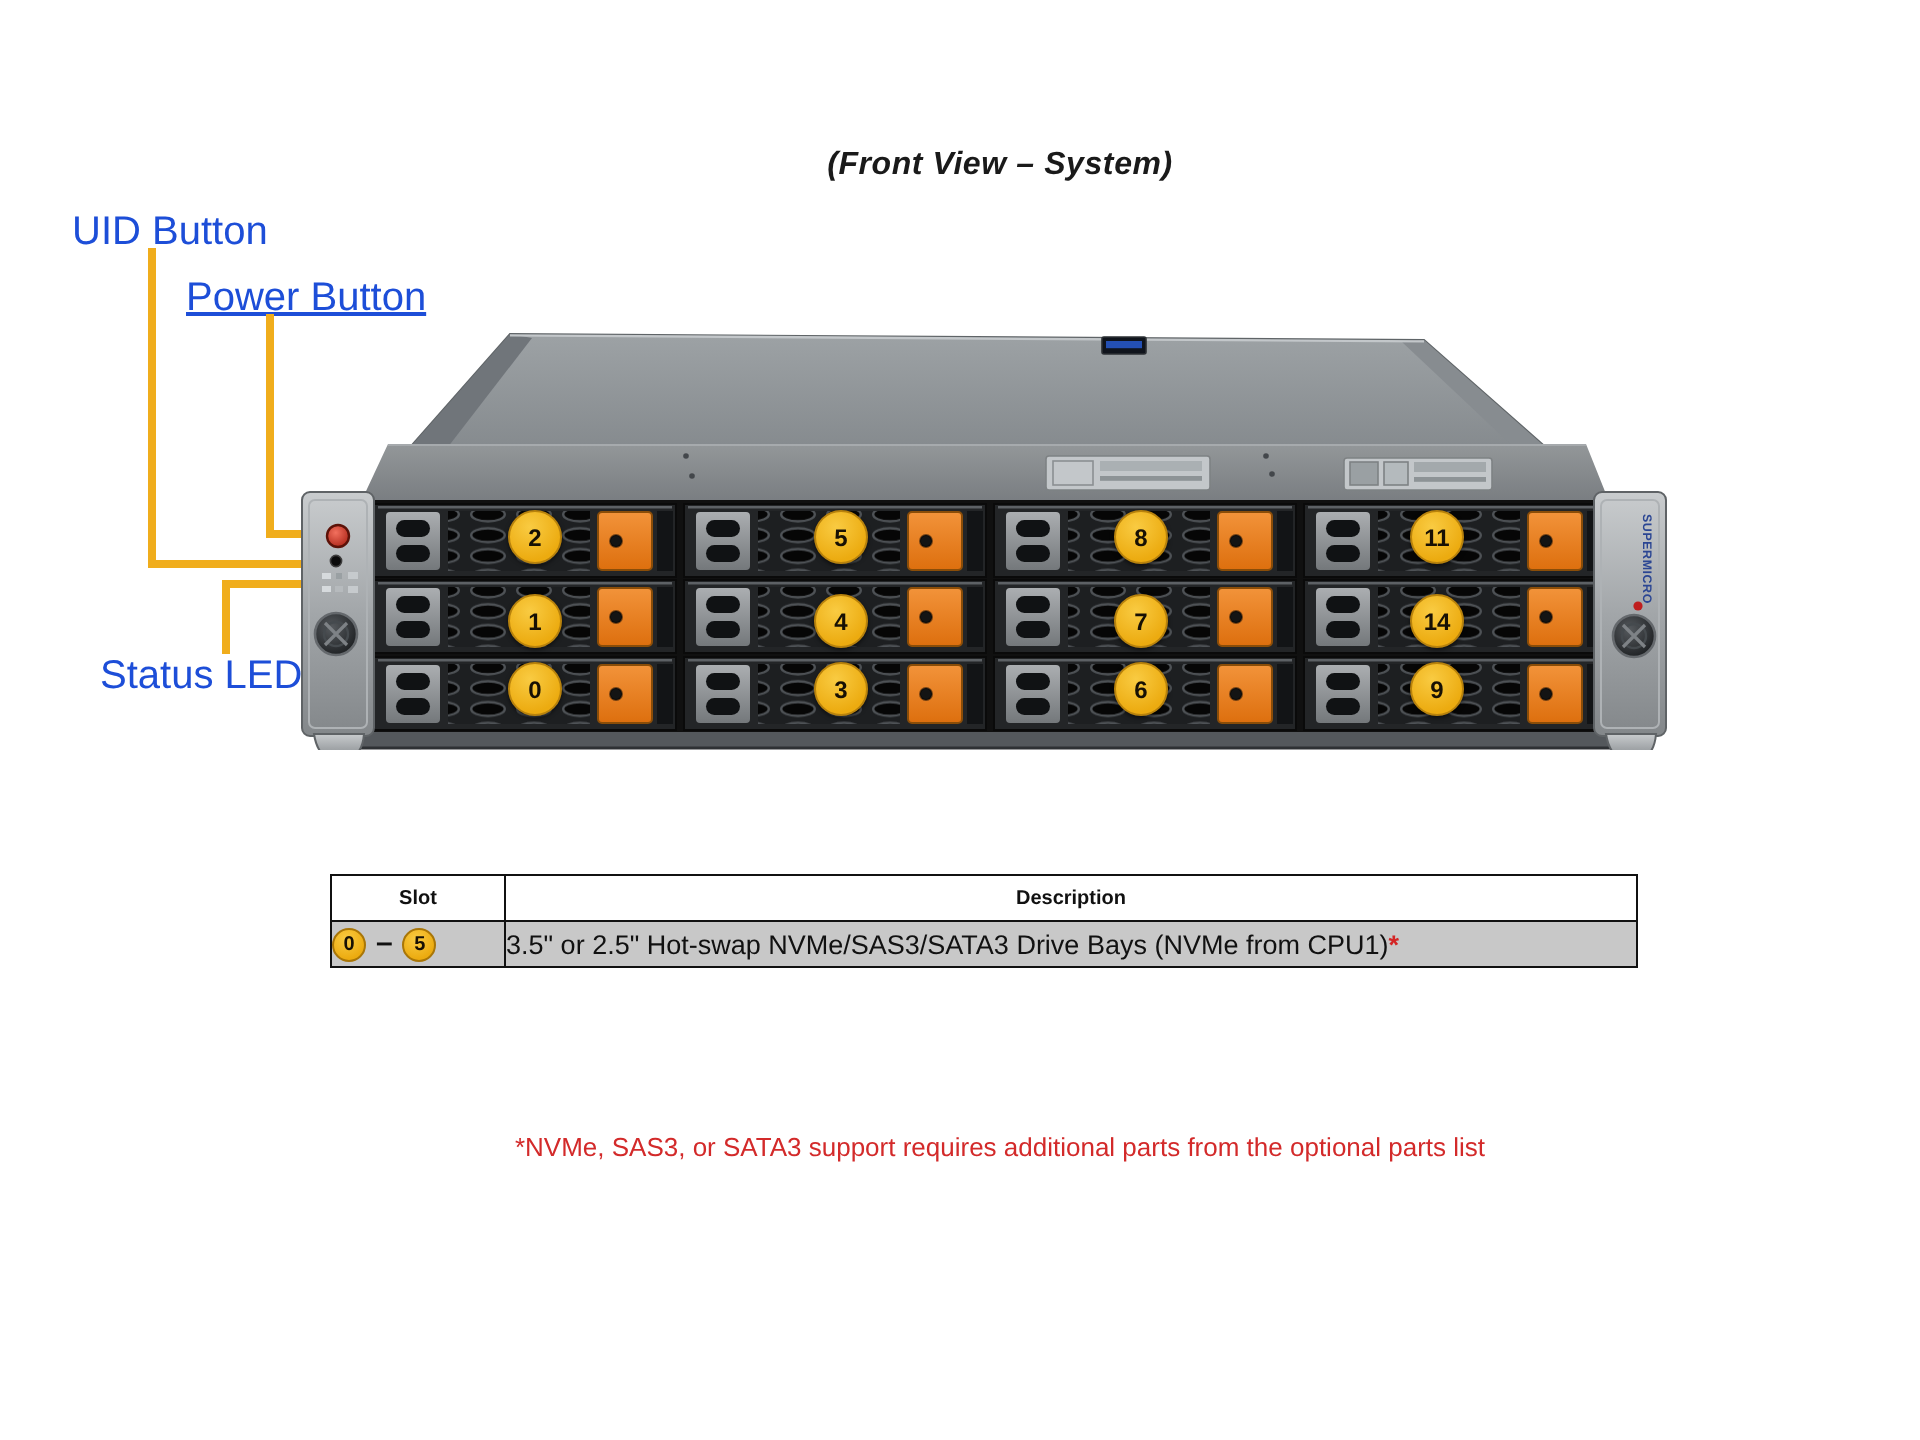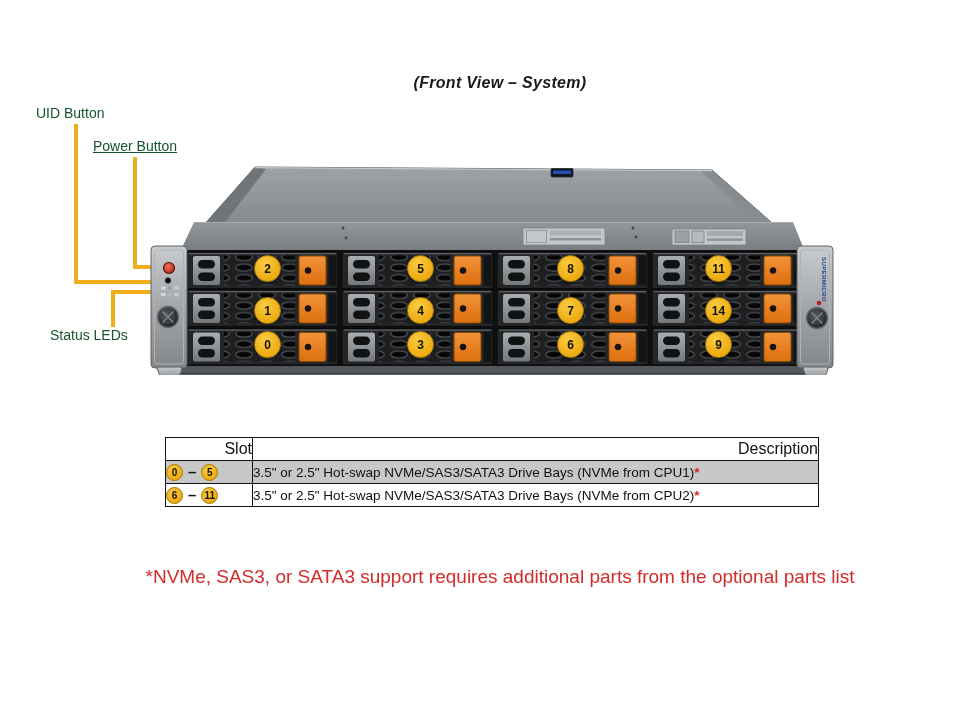--- a/index.html
+++ b/index.html
@@ -2,21 +2,21 @@
 <html><head>
 <meta charset="utf-8">
 <style>
   html,body{margin:0;padding:0;background:#fff;}
   #page{position:relative;width:960px;height:640px;background:#fff;overflow:hidden;
         font-family:"Liberation Sans", sans-serif;color:#111;padding-left:40px;}
 
   
   .title{position:absolute;left:0;right:0;top:74px;text-align:center;
          font-size:16px;font-style:italic;font-weight:bold;color:#1a1a1a;letter-spacing:.3px;}
-  .callout-label{position:absolute;font-size:14px;color:#14532d;white-space:nowrap;}
+  .callout-label{position:absolute;font-size:20px;color:#1d4ed8;white-space:nowrap;}
   #lbl-uid{left:36px;top:105px;}
   #lbl-power{left:93px;top:138px;text-decoration:underline;}
   #lbl-status{left:50px;top:327px;}
 
   
   .cline{position:absolute;background:#F0AD1C;}
   #uid-v{left:74px;top:124px;width:4px;height:160px;}
   #uid-h{left:74px;top:280px;width:86px;height:4px;}
   #pw-v{left:133px;top:157px;width:4px;height:112px;}
   #pw-h{left:133px;top:265px;width:27px;height:4px;}
@@ -32,39 +32,39 @@
      border:1px solid #b8820c;box-shadow:0 1px 2px rgba(0,0,0,.55);
      display:flex;align-items:center;justify-content:center;
      font-size:12px;font-weight:bold;color:#171004;z-index:3;}
   .bcol0{left:104px;} .bcol1{left:257px;} .bcol2{left:407px;} .bcol3{left:555px;}
   .brow0{top:95px;}   .brow1{top:137px;}  .brow2{top:171px;}
 
   
   #slot-table{position:absolute;left:165px;top:437px;width:654px;
      border-collapse:collapse;font-size:13.5px;color:#111;}
   #slot-table th,#slot-table td{border:1.5px solid #111;padding:0;}
-  #slot-table th{font-size:16px;font-weight:normal;text-align:right;height:22px;}
+  #slot-table th{font-size:10px;font-weight:bold;text-align:center;height:22px;}
   #slot-table td{height:22px;}
   .col-slot{width:86px;}
   th.col-slot{padding-left:13px;}
   th.col-desc,td.col-desc{padding-left:8px;}
   tr.gray{background:#c8c8c8;}
   td.col-slot{padding-left:5px;}
   .tbadge{display:inline-flex;align-items:center;justify-content:center;
      min-width:17px;height:17px;border-radius:9px;padding:0 1px;box-sizing:border-box;
      background:radial-gradient(circle at 40% 30%, #f9cb42, #ecab10 72%);
      border:1.5px solid #a97607;font-size:10px;font-weight:bold;color:#171004;
      vertical-align:middle;}
   .tdash{display:inline-block;margin:0 5px;font-weight:bold;font-size:15px;
      vertical-align:middle;position:relative;top:-1px;}
   .red-star{color:#d42525;font-weight:bold;}
 
   
   #footnote{position:absolute;left:500px;top:566px;transform:translateX(-50%);
-     white-space:nowrap;font-size:19px;color:#d32a2a;}
+     white-space:nowrap;font-size:13px;color:#d32a2a;}
 </style>
 </head>
 <body>
 
 <div id="page">
 
   <div class="title">(Front View – System)</div>
 
   <div class="callout-label" id="lbl-uid">UID Button</div>
   <div class="callout-label" id="lbl-power">Power Button</div>
@@ -238,26 +238,18 @@
     </thead>
     <tbody>
       <tr class="gray">
         <td class="col-slot">
           <span class="tbadge">0</span><span class="tdash">–</span><span class="tbadge">5</span>
         </td>
         <td class="col-desc">
           <span>3.5" or 2.5" Hot-swap NVMe/SAS3/SATA3 Drive Bays (NVMe from CPU1)</span><span class="red-star">*</span>
         </td>
       </tr>
-      <tr>
-        <td class="col-slot">
-          <span class="tbadge">6</span><span class="tdash">–</span><span class="tbadge">11</span>
-        </td>
-        <td class="col-desc">
-          <span>3.5" or 2.5" Hot-swap NVMe/SAS3/SATA3 Drive Bays (NVMe from CPU2)</span><span class="red-star">*</span>
-        </td>
-      </tr>
     </tbody>
   </table>
 
   <div id="footnote">*NVMe, SAS3, or SATA3 support requires additional parts from the optional parts list</div>
 
 </div>
 
 </body></html>

